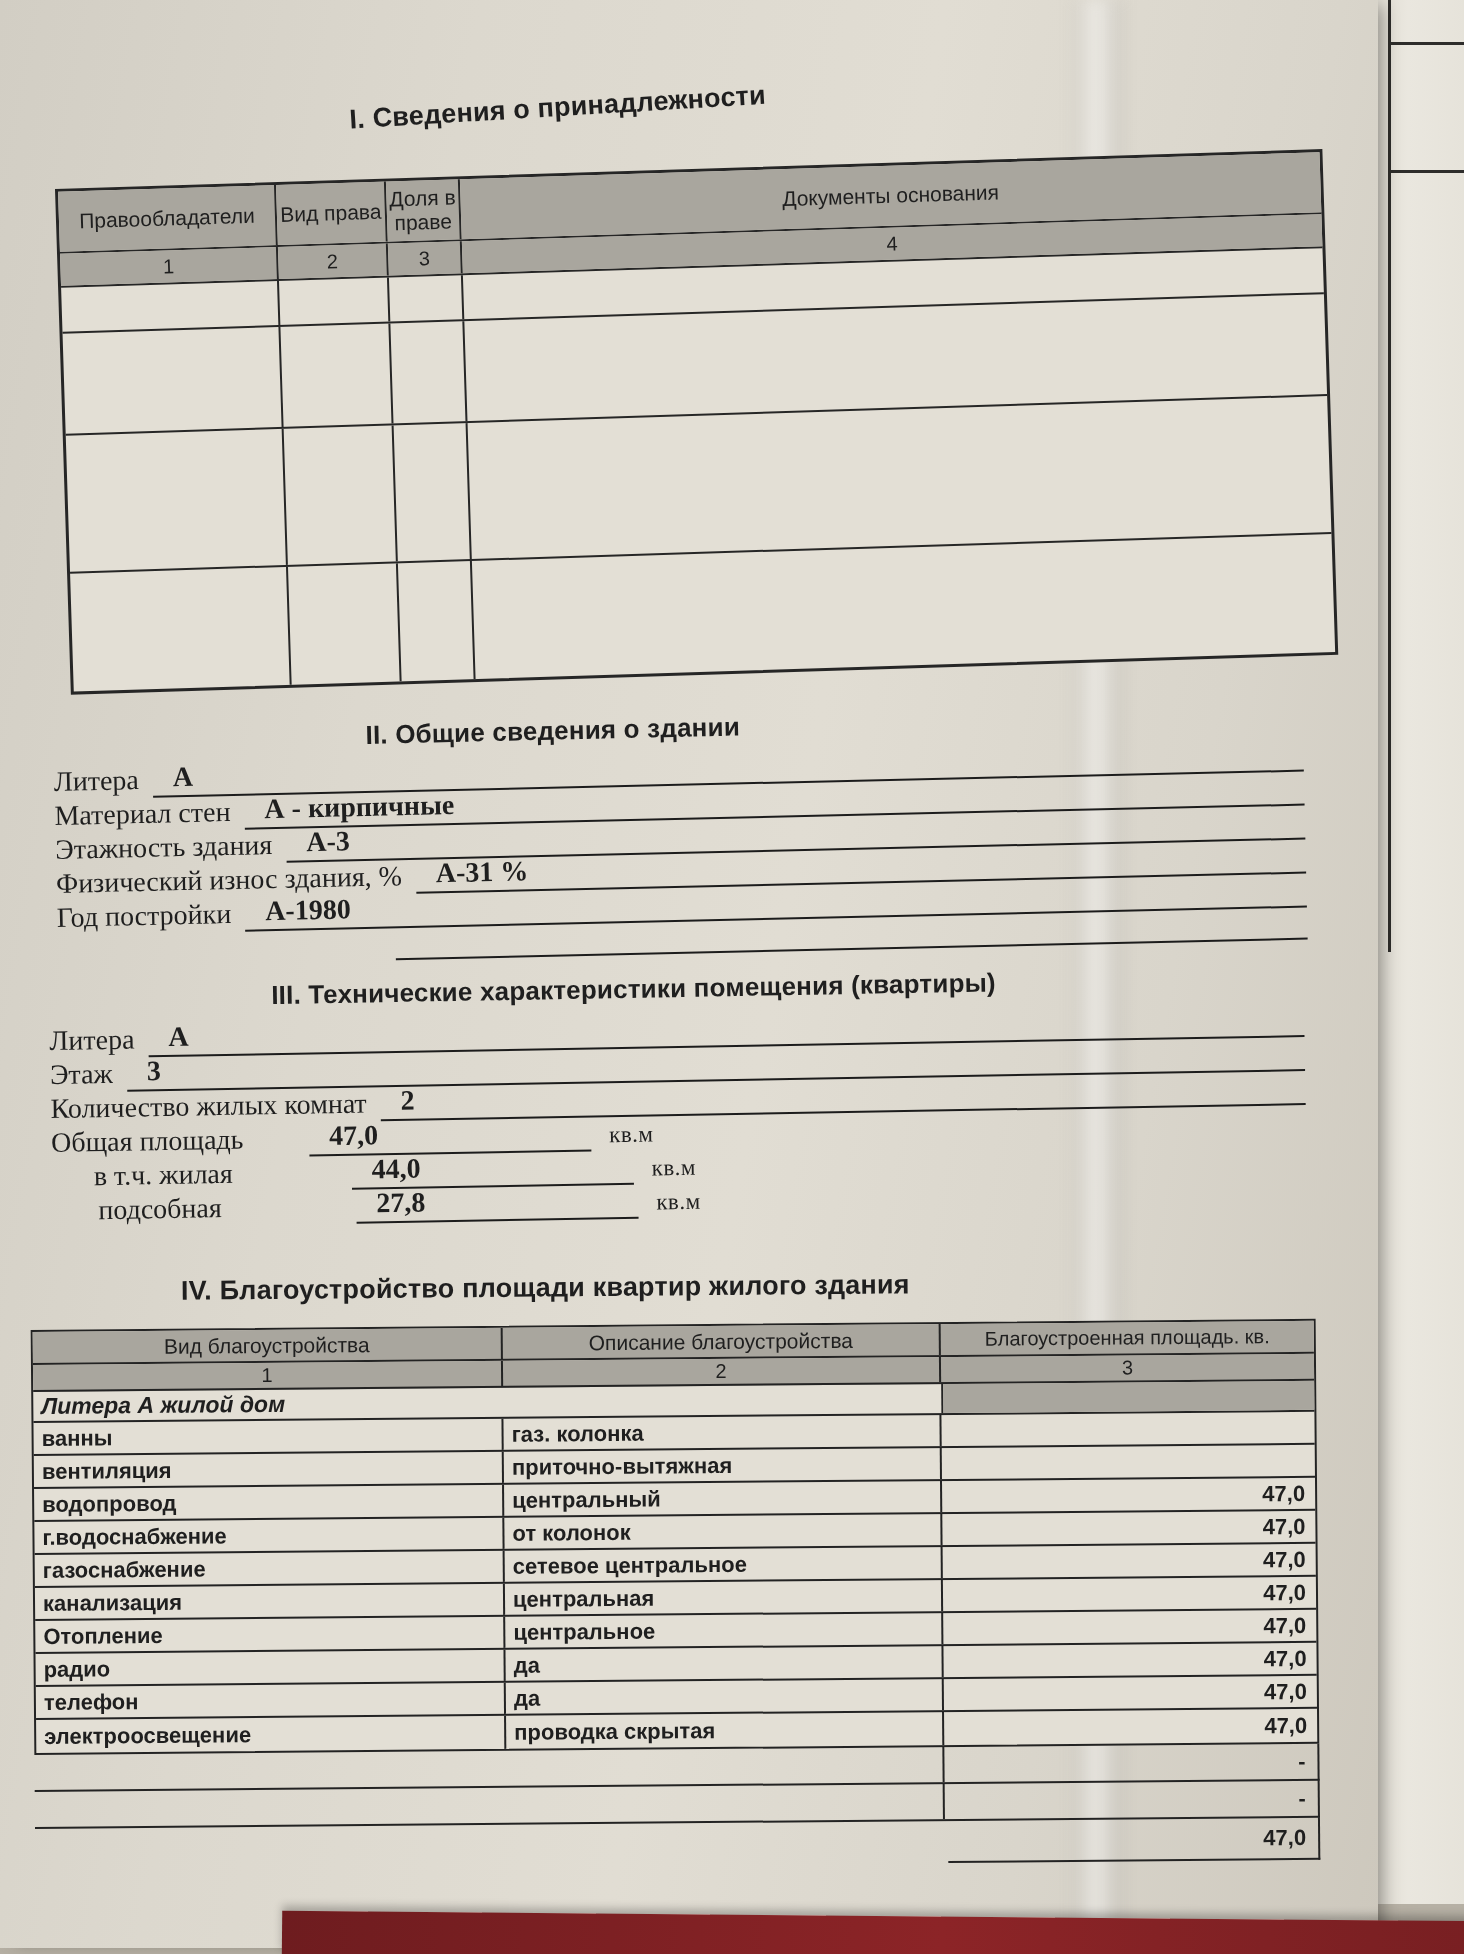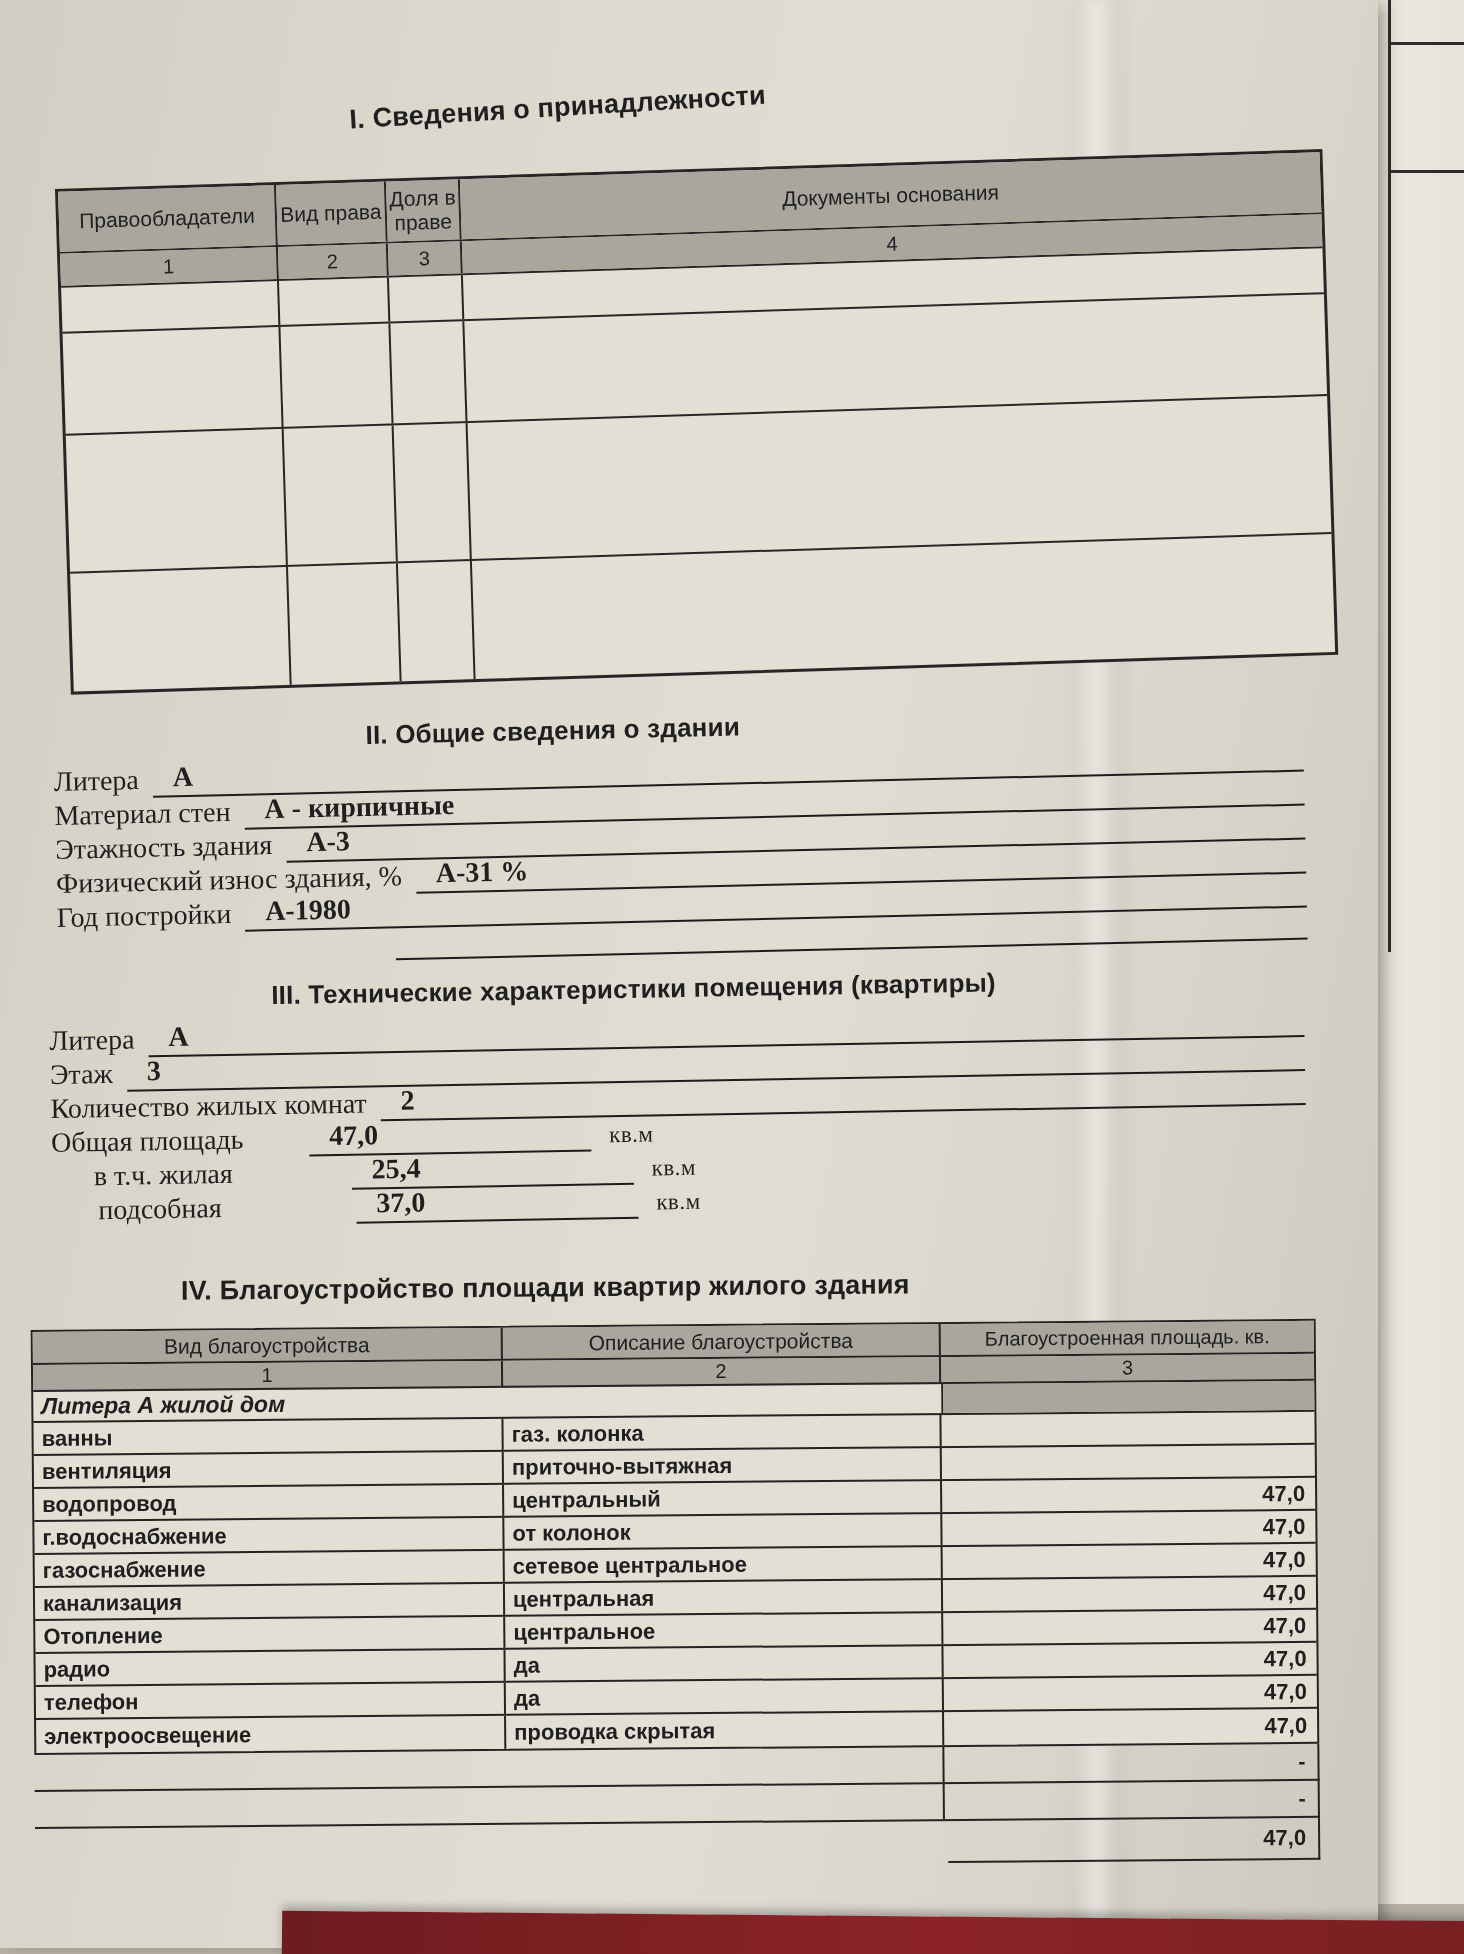--- a/index.html
+++ b/index.html
@@ -201,26 +201,26 @@
         <span class="flabel">Количество жилых комнат</span>
         <span class="fline"><span class="fval">2</span></span>
       </div>
       <div class="frow">
         <span class="flabel area">Общая площадь</span>
         <span class="fline fixed"><span class="fval">47,0</span></span>
         <span class="funit">кв.м</span>
       </div>
       <div class="frow">
         <span class="flabel area ind1">в т.ч. жилая</span>
-        <span class="fline fixed"><span class="fval">25,4</span></span>
+        <span class="fline fixed"><span class="fval">44,0</span></span>
         <span class="funit">кв.м</span>
       </div>
       <div class="frow">
         <span class="flabel area ind2">подсобная</span>
-        <span class="fline fixed"><span class="fval">37,0</span></span>
+        <span class="fline fixed"><span class="fval">27,8</span></span>
         <span class="funit">кв.м</span>
       </div>
     </section>
 
     <section class="sec4">
       <h2 class="stitle">IV. Благоустройство площади квартир жилого здания</h2>
       <div class="tbl4">
         <div class="t4r hrow bline">
           <div class="t4c k1 rb">Вид благоустройства</div>
           <div class="t4c k2 rb">Описание благоустройства</div>

